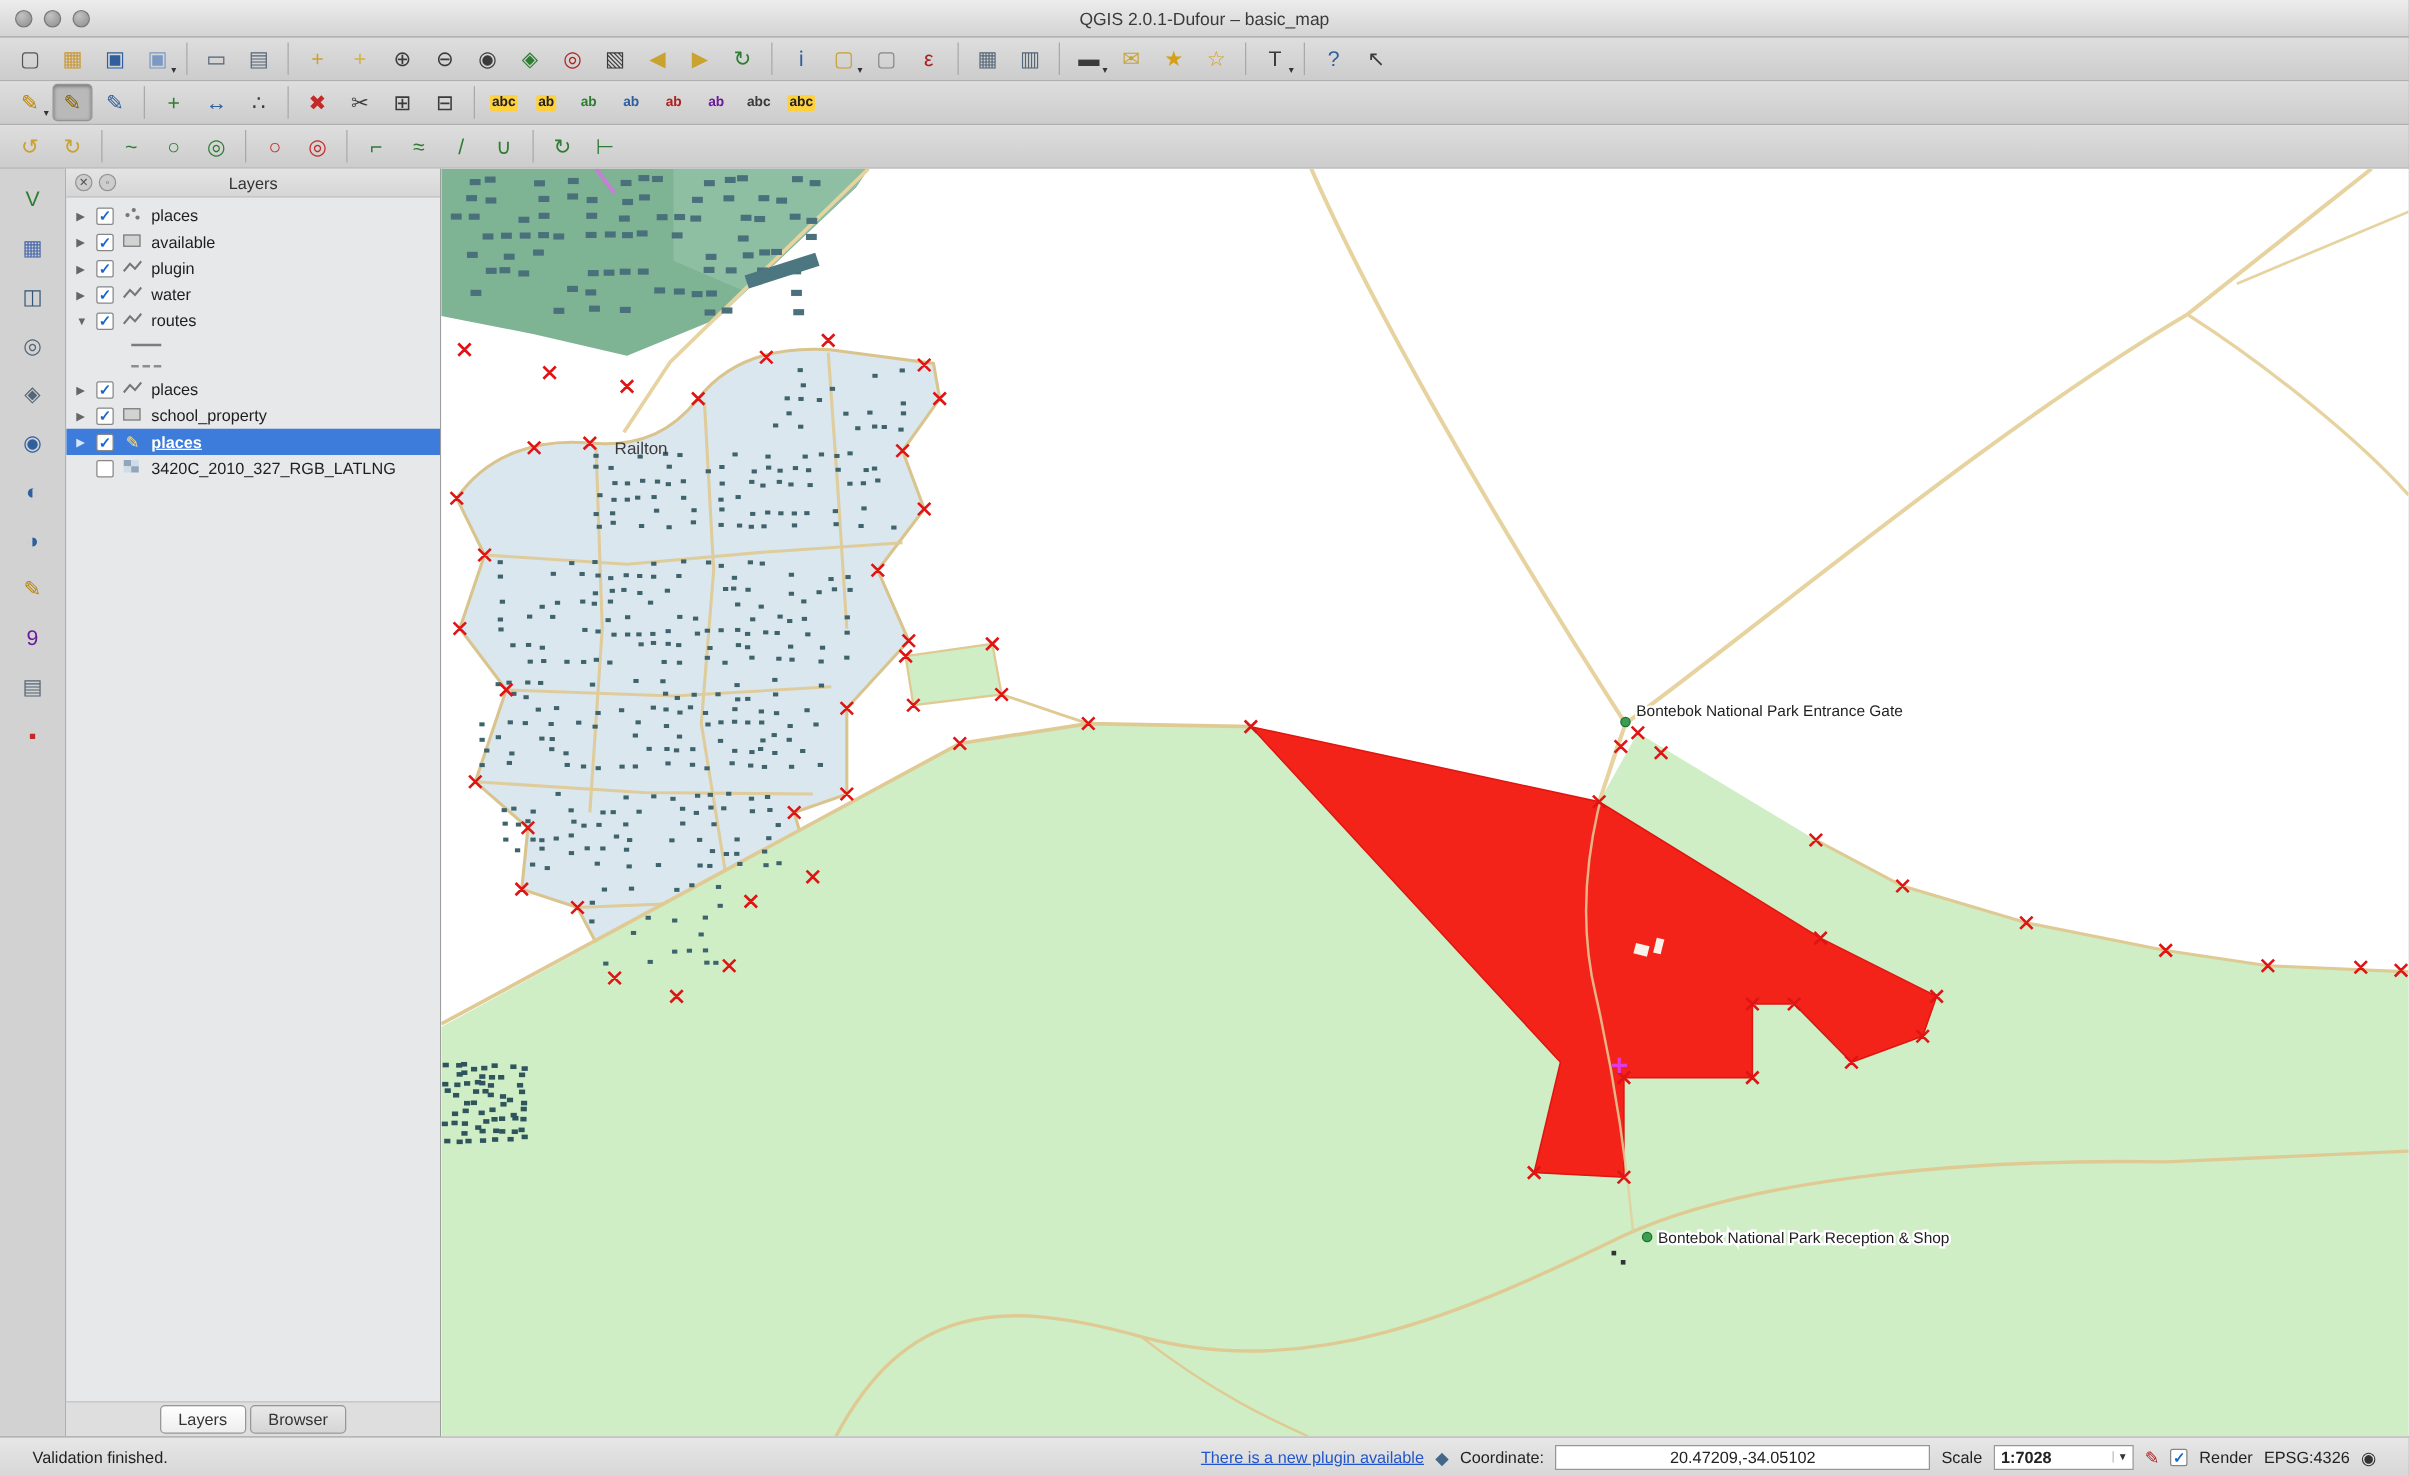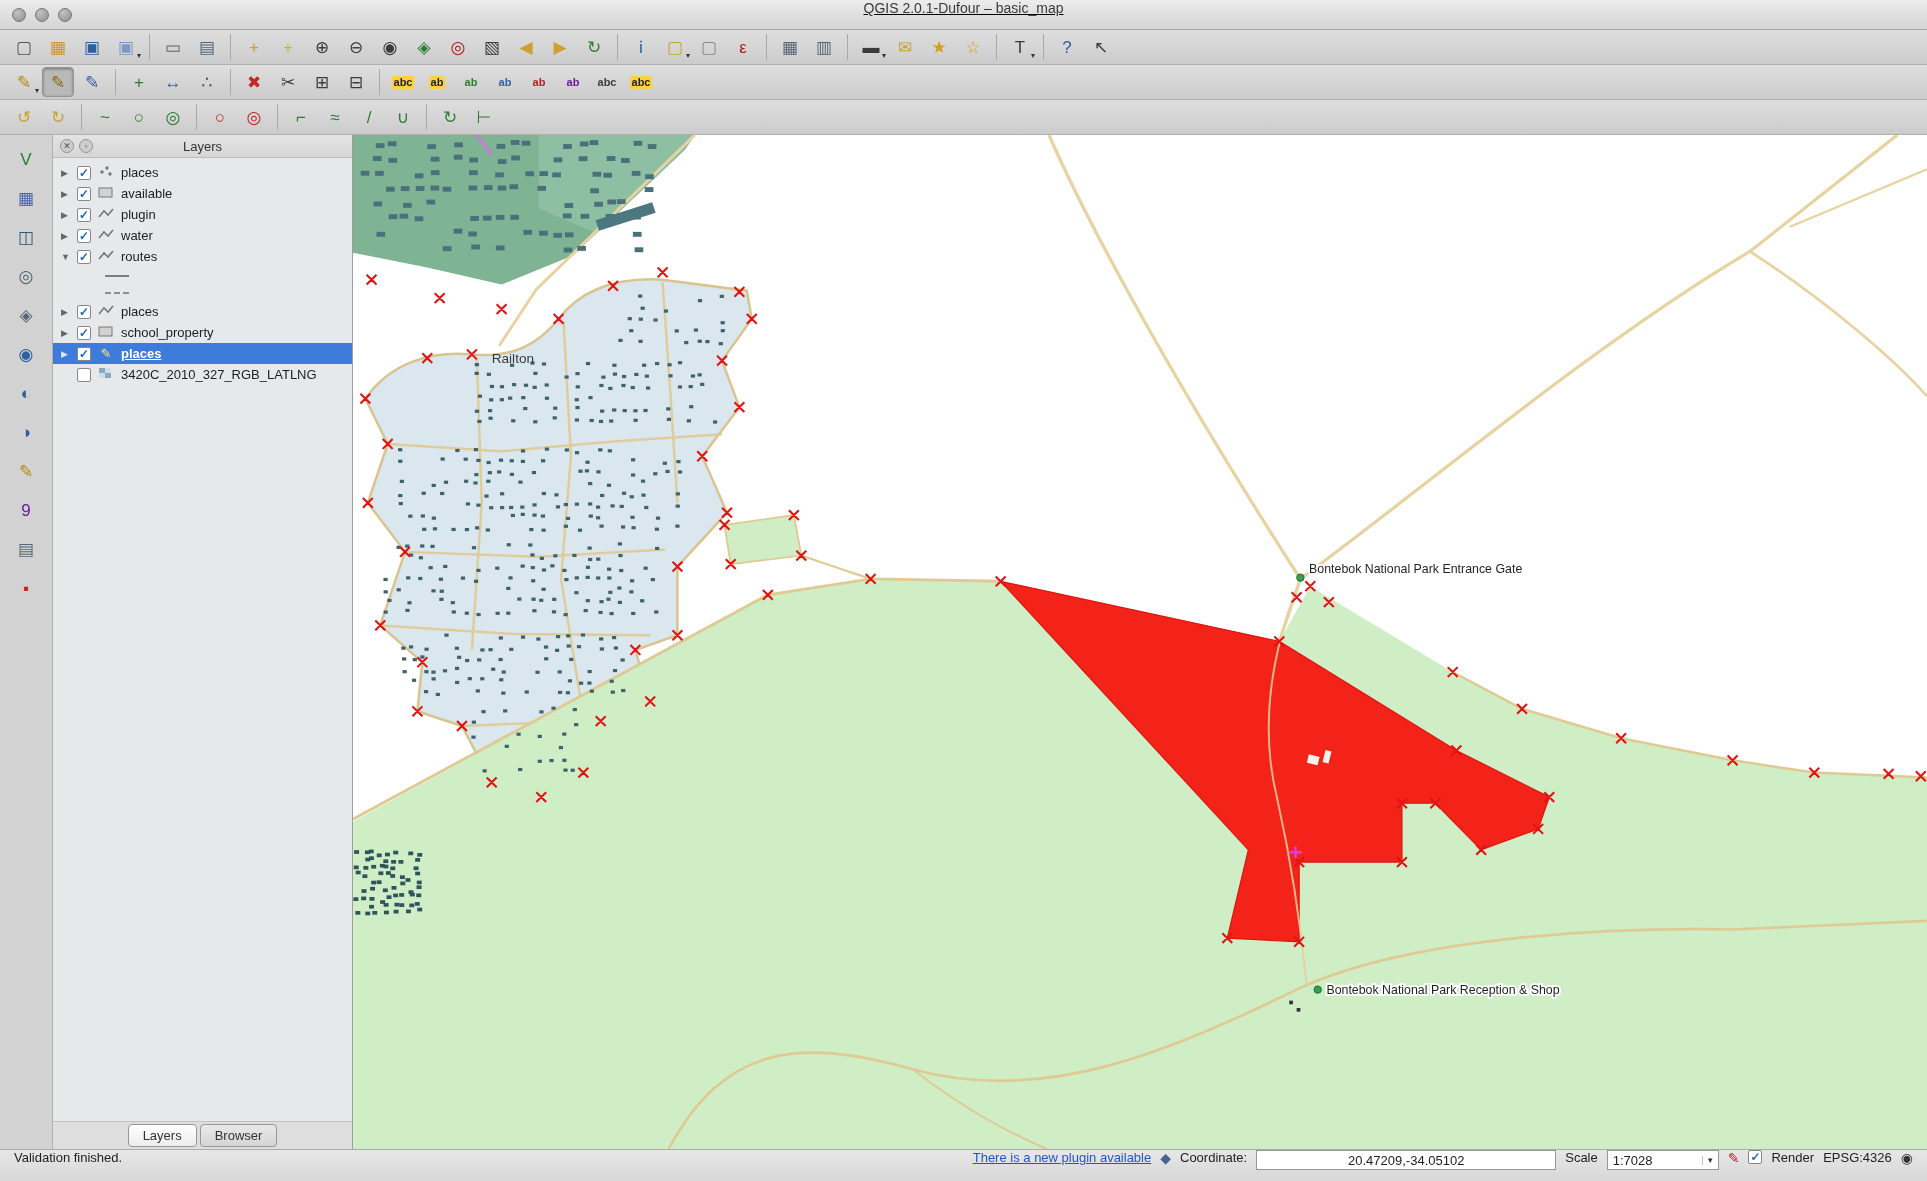--- a/index.html
+++ b/index.html
@@ -2,21 +2,21 @@
 <html><head>
 <meta charset="utf-8">
 <style>
   * { box-sizing: border-box; margin: 0; padding: 0; }
   html,body { width:1927px; height:1181px; overflow:hidden;
     font-family:"Liberation Sans", sans-serif; background:#888; }
   .window { width:1927px; height:1181px; display:flex; flex-direction:column; background:#d6d6d6; }
 
   
   .titlebar { height:30px; flex:0 0 30px; background:linear-gradient(#ececec,#d4d4d4);
-    border-bottom:1px solid #a6a6a6; display:flex; align-items:flex-start; position:relative;text-decoration:underline; }
+    border-bottom:1px solid #a6a6a6; display:flex; align-items:center; position:relative; }
   .lights { position:absolute; left:12px; top:8px; display:flex; gap:9px; }
   .light { width:14px; height:14px; border-radius:50%;
     background:radial-gradient(circle at 35% 30%, #c2c2c2, #8d8d8d); border:1px solid #777; }
   .win-title { flex:1; text-align:center; font-size:14px; color:#3a3a3a; }
 
   
   .toolbar { height:35px; flex:0 0 35px; display:flex; align-items:center; padding:0 8px; gap:2px;
     background:linear-gradient(#dedede,#cccccc); border-bottom:1px solid #b0b0b0; }
   .tb-btn { width:32px; height:30px; display:flex; align-items:center; justify-content:center;
     border-radius:4px; position:relative; flex:0 0 auto; }
@@ -59,28 +59,28 @@
   .ptab { font-size:13px; padding:3px 14px; border:1px solid #979797; color:#333;
     background:linear-gradient(#e9e9e9,#d5d5d5); border-radius:4px; }
   .ptab.active { background:linear-gradient(#ffffff,#ededed); }
 
   
   .map-area { flex:1 1 auto; position:relative; background:#ffffff; min-width:0; }
   svg.map { position:absolute; inset:0; width:100%; height:100%; display:block; }
   svg.map text { font-family:"Liberation Sans", sans-serif; }
 
   
-  .statusbar { height:32px; flex:0 0 32px; display:flex; gap:9px; padding:0 14px;
+  .statusbar { height:32px; flex:0 0 32px; display:flex; align-items:center; gap:9px; padding:0 26px;
     background:linear-gradient(#e7e7e7,#d7d7d7); border-top:1px solid #ababab; font-size:13px; color:#222; }
   .spacer { flex:1 1 auto; }
   .sb-link { color:#2255cc; text-decoration:underline; }
   .sb-input { width:300px; height:20px; border:1px solid #979797; background:#fff; text-align:center;
     font-size:13px; font-family:"Liberation Sans", sans-serif; color:#222; }
   .sb-combo { width:112px; height:20px; border:1px solid #979797; background:#fff;
-    display:flex; align-items:center; }
+    display:flex; align-items:center;font-weight:bold; }
   .sb-combo .val { flex:1; padding-left:5px; font-size:13px; }
   .sb-combo .dd2 { width:16px; border-left:1px solid #bdbdbd; text-align:center; font-size:8px; color:#333; }
   .sb-cb { width:14px; height:14px; border:1px solid #878787; background:#fff; border-radius:2px;
     font-size:12px; line-height:12px; text-align:center; color:#1a66cc; font-weight:bold; }
   .sb-icon { font-size:14px; }
 </style>
 </head>
 <body>
 
 <div class="window">

